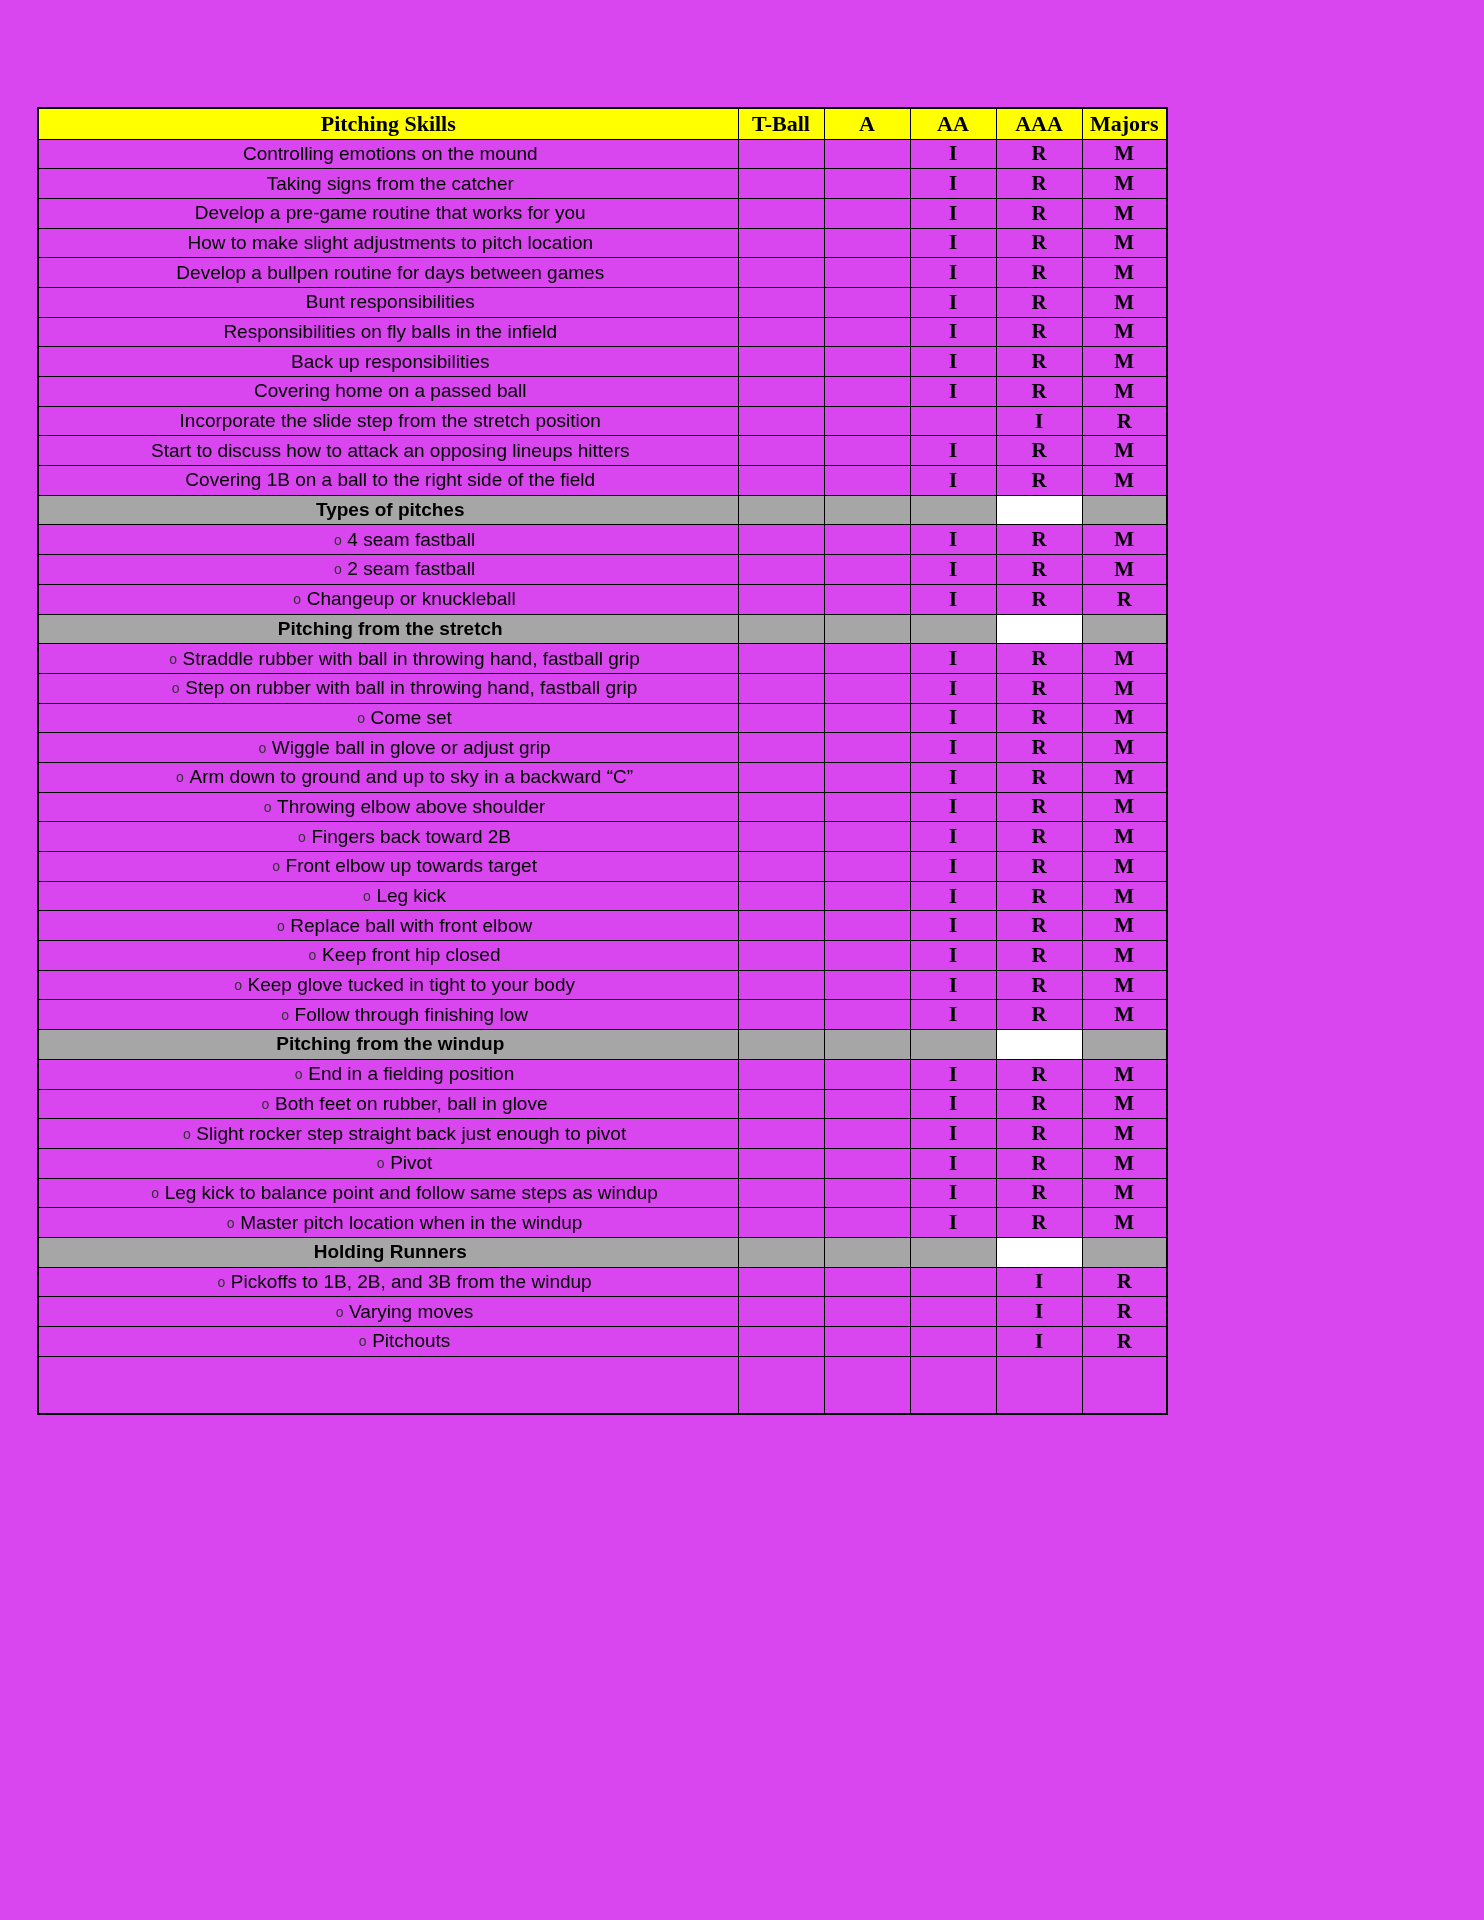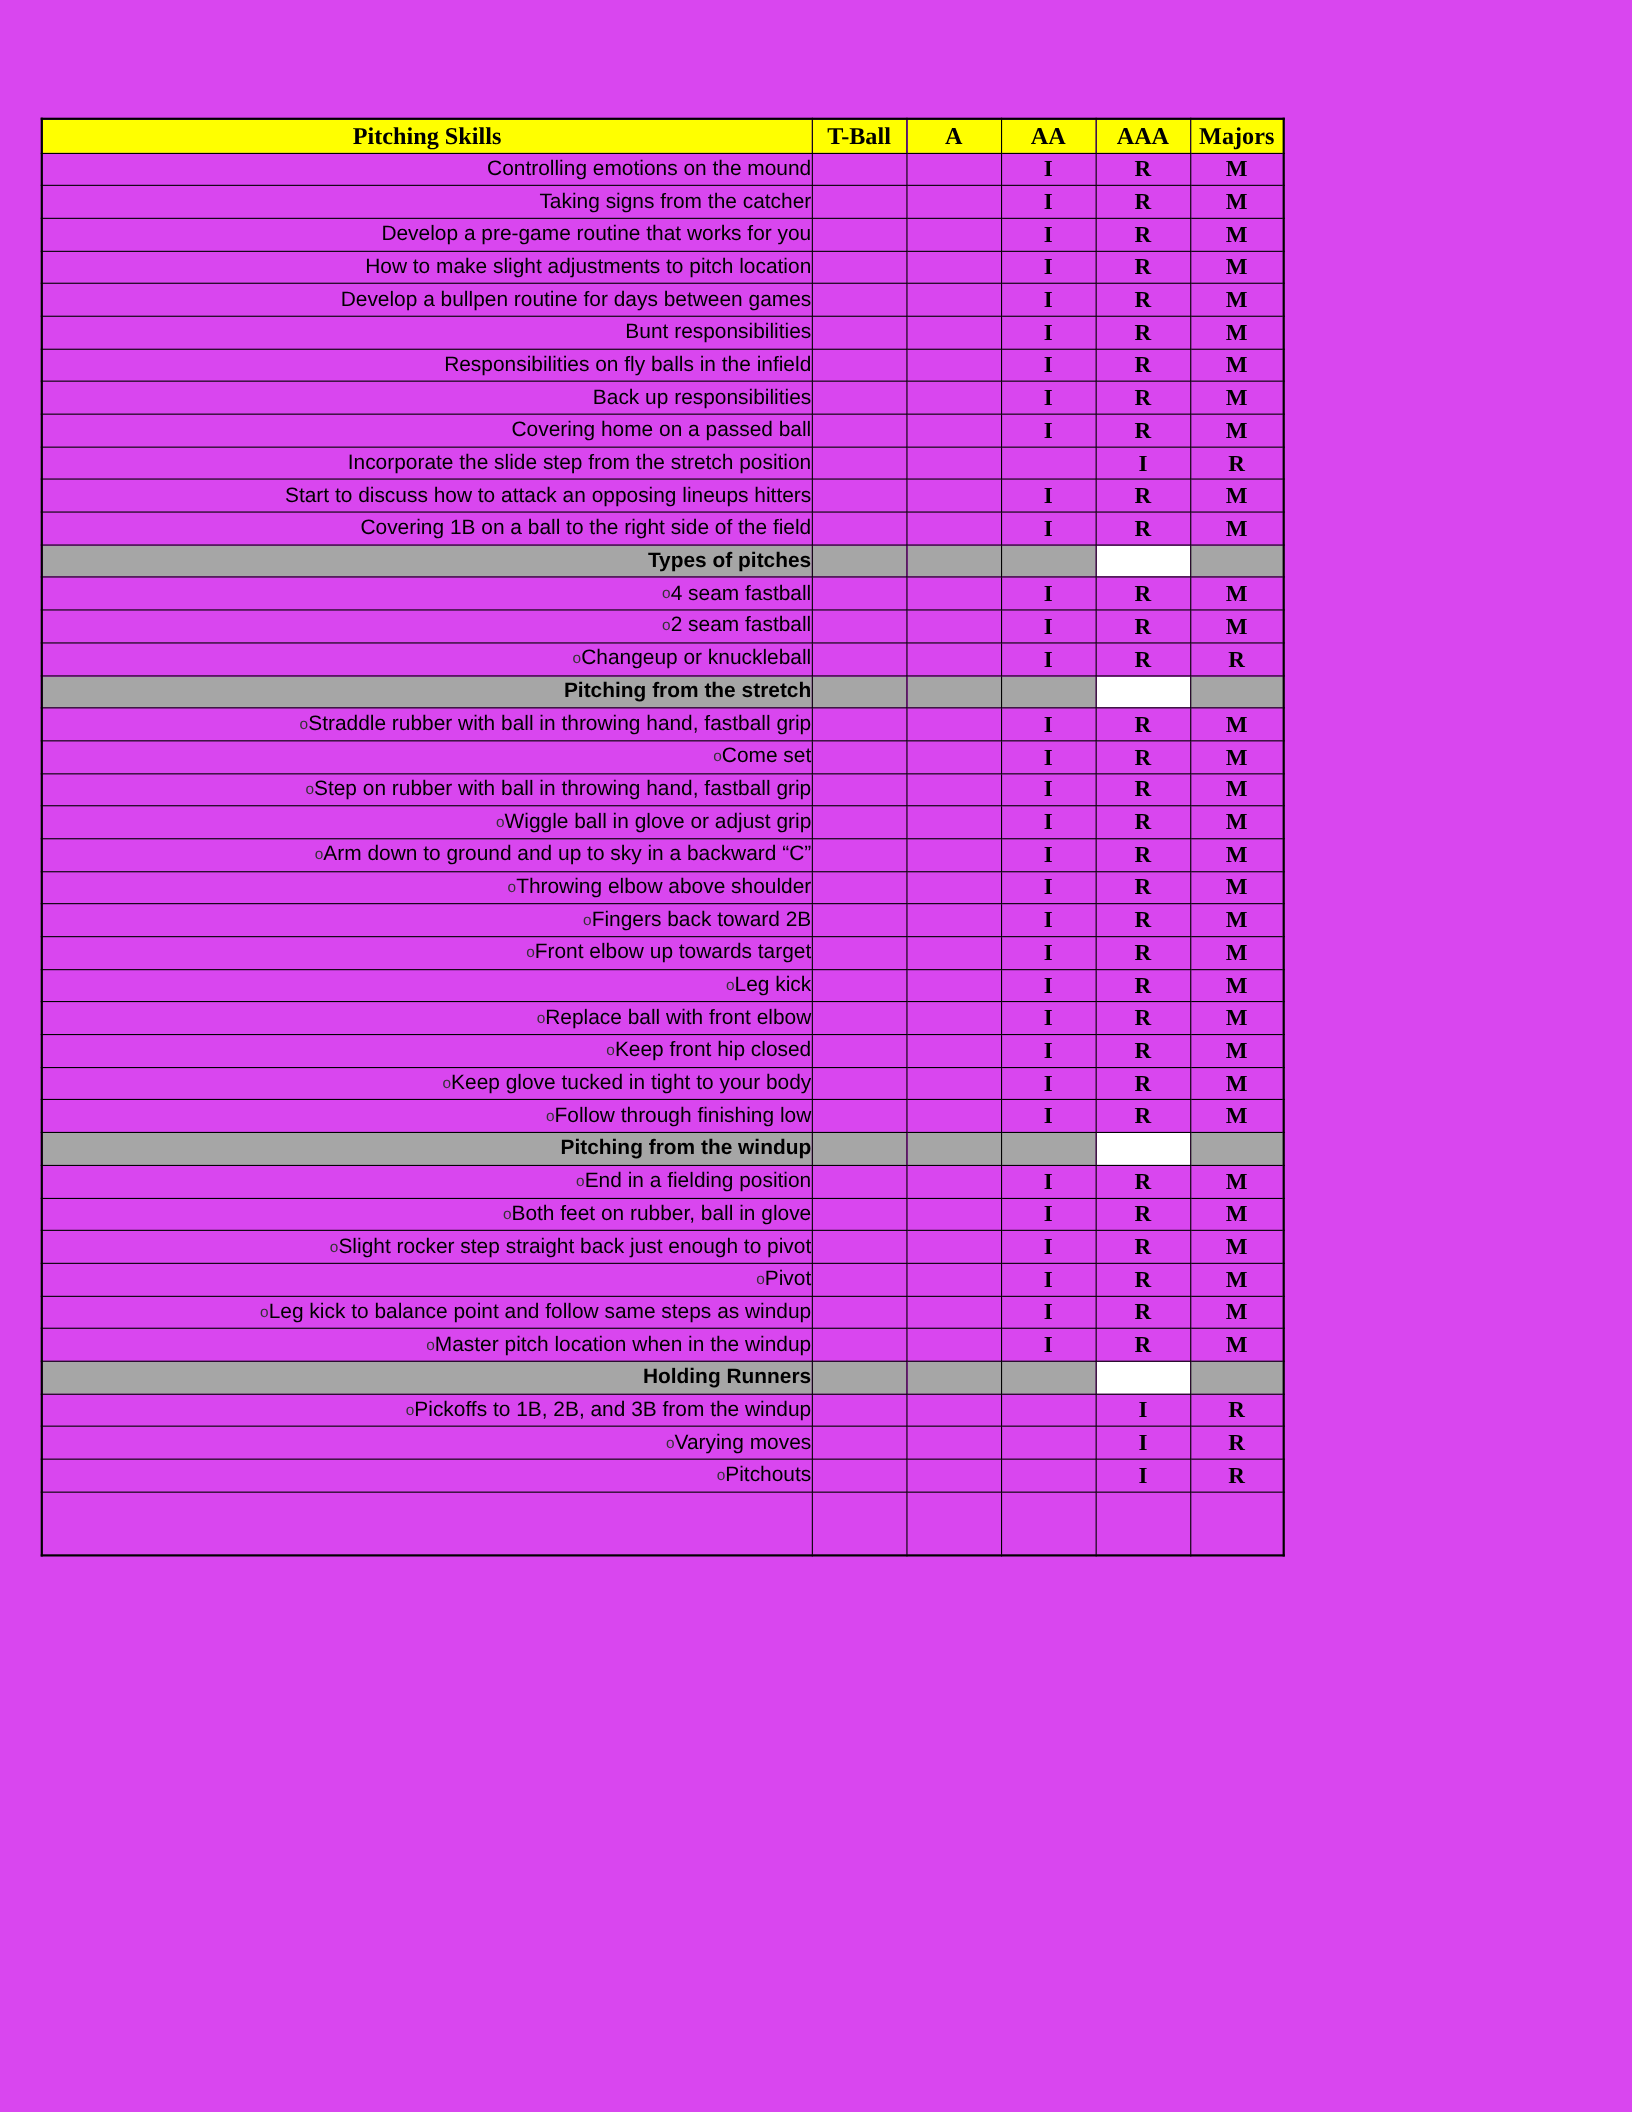--- a/index.html
+++ b/index.html
@@ -34,21 +34,21 @@
     font-family:"Liberation Serif", serif;
     font-weight:bold;
     font-size:22px;
     text-align:center;
   }
   tbody td { height:29.7px; }
   tr.empty-row td { height:58px; }
 
   .skill-cell {
     font-size:19px;
-    text-align:right;
+    text-align:center;
     padding-left:4px;
   }
   .skill-cell.sub { padding-left:27px; }
   .skill-cell .bullet {
     display:inline-block;
     width:19px;
     font-size:14px;
     color:#333;
     vertical-align:1px;
   }
@@ -228,29 +228,29 @@
         </tr>
         <tr>
           <td class="skill-cell sub"><span class="bullet">o</span><span>Straddle rubber with ball in throwing hand, fastball grip</span></td>
           <td class="mark-cell"></td>
           <td class="mark-cell"></td>
           <td class="mark-cell">I</td>
           <td class="mark-cell">R</td>
           <td class="mark-cell">M</td>
         </tr>
         <tr>
+          <td class="skill-cell sub"><span class="bullet">o</span><span>Step on rubber with ball in throwing hand, fastball grip</span></td>
+          <td class="mark-cell"></td>
+          <td class="mark-cell"></td>
+          <td class="mark-cell">I</td>
+          <td class="mark-cell">R</td>
+          <td class="mark-cell">M</td>
+        </tr>
+        <tr>
           <td class="skill-cell sub"><span class="bullet">o</span><span>Come set</span></td>
-          <td class="mark-cell"></td>
-          <td class="mark-cell"></td>
-          <td class="mark-cell">I</td>
-          <td class="mark-cell">R</td>
-          <td class="mark-cell">M</td>
-        </tr>
-        <tr>
-          <td class="skill-cell sub"><span class="bullet">o</span><span>Step on rubber with ball in throwing hand, fastball grip</span></td>
           <td class="mark-cell"></td>
           <td class="mark-cell"></td>
           <td class="mark-cell">I</td>
           <td class="mark-cell">R</td>
           <td class="mark-cell">M</td>
         </tr>
         <tr>
           <td class="skill-cell sub"><span class="bullet">o</span><span>Wiggle ball in glove or adjust grip</span></td>
           <td class="mark-cell"></td>
           <td class="mark-cell"></td>

